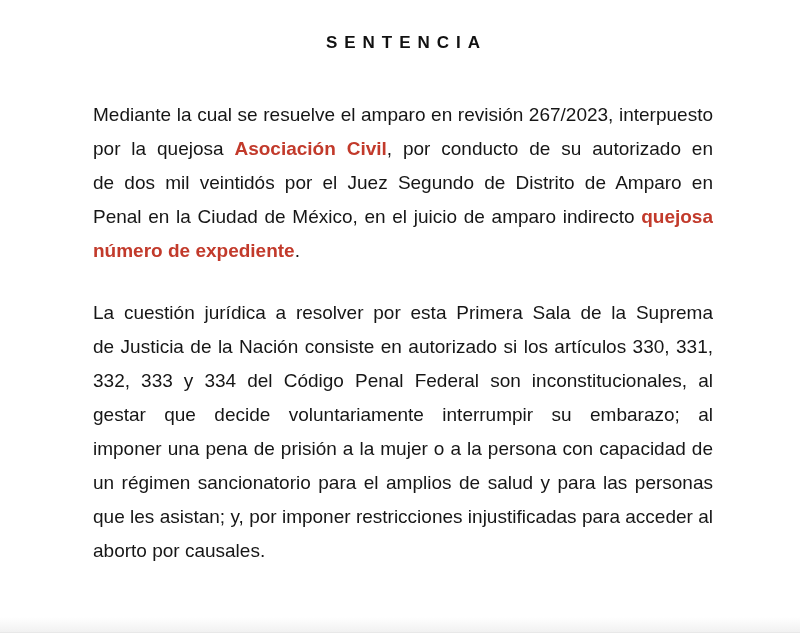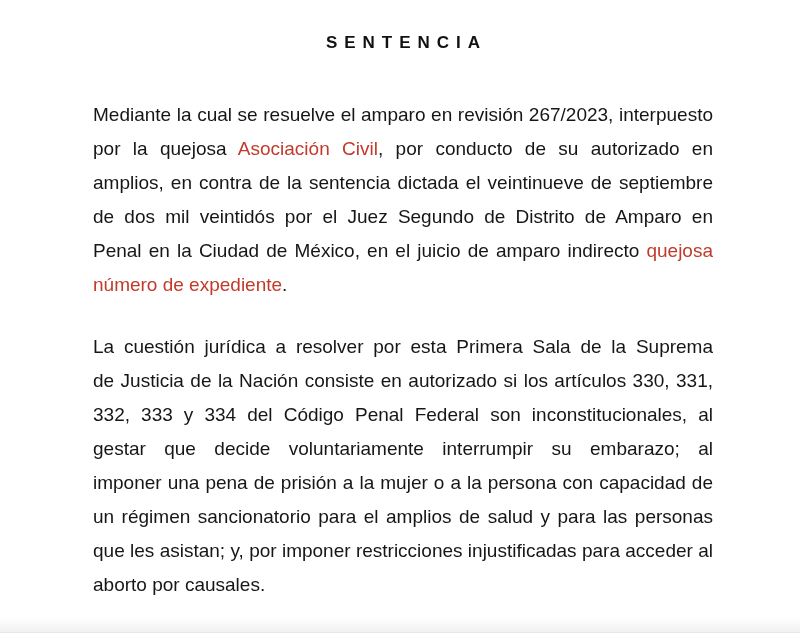--- a/index.html
+++ b/index.html
@@ -42,20 +42,21 @@
     text-align: justify;
     text-align-last: justify;
     -moz-text-align-last: justify;
   }
   .line.last {
     text-align-last: left;
     -moz-text-align-last: left;
   }
   .red {
     color: #c23a2b;
+    font-weight: bold;
   }
   .page-bottom-fade {
     position: absolute;
     left: 0;
     bottom: 0;
     width: 100%;
     height: 16px;
     background: linear-gradient(to bottom, rgba(255,255,255,0), #f1f1f1);
     border-bottom: 1px solid #e8e8e8;
     box-sizing: border-box;
@@ -64,21 +65,20 @@
 </style>
 </head>
 <body>
 
 <div class="doc">
   <div class="doc-title">SENTENCIA</div>
   <div>
       <div class="paragraph">
         <div class="line"><span class="">Mediante la cual se resuelve el amparo en revisión 267/2023, interpuesto</span></div>
         <div class="line"><span class="">por la quejosa </span><span class="red">Asociación Civil</span><span class="">, por conducto de su autorizado en términos</span></div>
-        <div class="line"><span class="">amplios, en contra de la sentencia dictada el veintinueve de septiembre</span></div>
         <div class="line"><span class="">de dos mil veintidós por el Juez Segundo de Distrito de Amparo en Materia</span></div>
         <div class="line"><span class="">Penal en la Ciudad de México, en el juicio de amparo indirecto </span><span class="red">quejosa</span></div>
         <div class="line last"><span class="red">número de expediente</span><span class="">.</span></div>
       </div>
       <div class="paragraph">
         <div class="line"><span class="">La cuestión jurídica a resolver por esta Primera Sala de la Suprema Corte</span></div>
         <div class="line"><span class="">de Justicia de la Nación consiste en autorizado si los artículos 330, 331,</span></div>
         <div class="line"><span class="">332, 333 y 334 del Código Penal Federal son inconstitucionales, al</span></div>
         <div class="line"><span class="">gestar que decide voluntariamente interrumpir su embarazo; al establecer</span></div>
         <div class="line"><span class="">imponer una pena de prisión a la mujer o a la persona con capacidad de</span></div>

